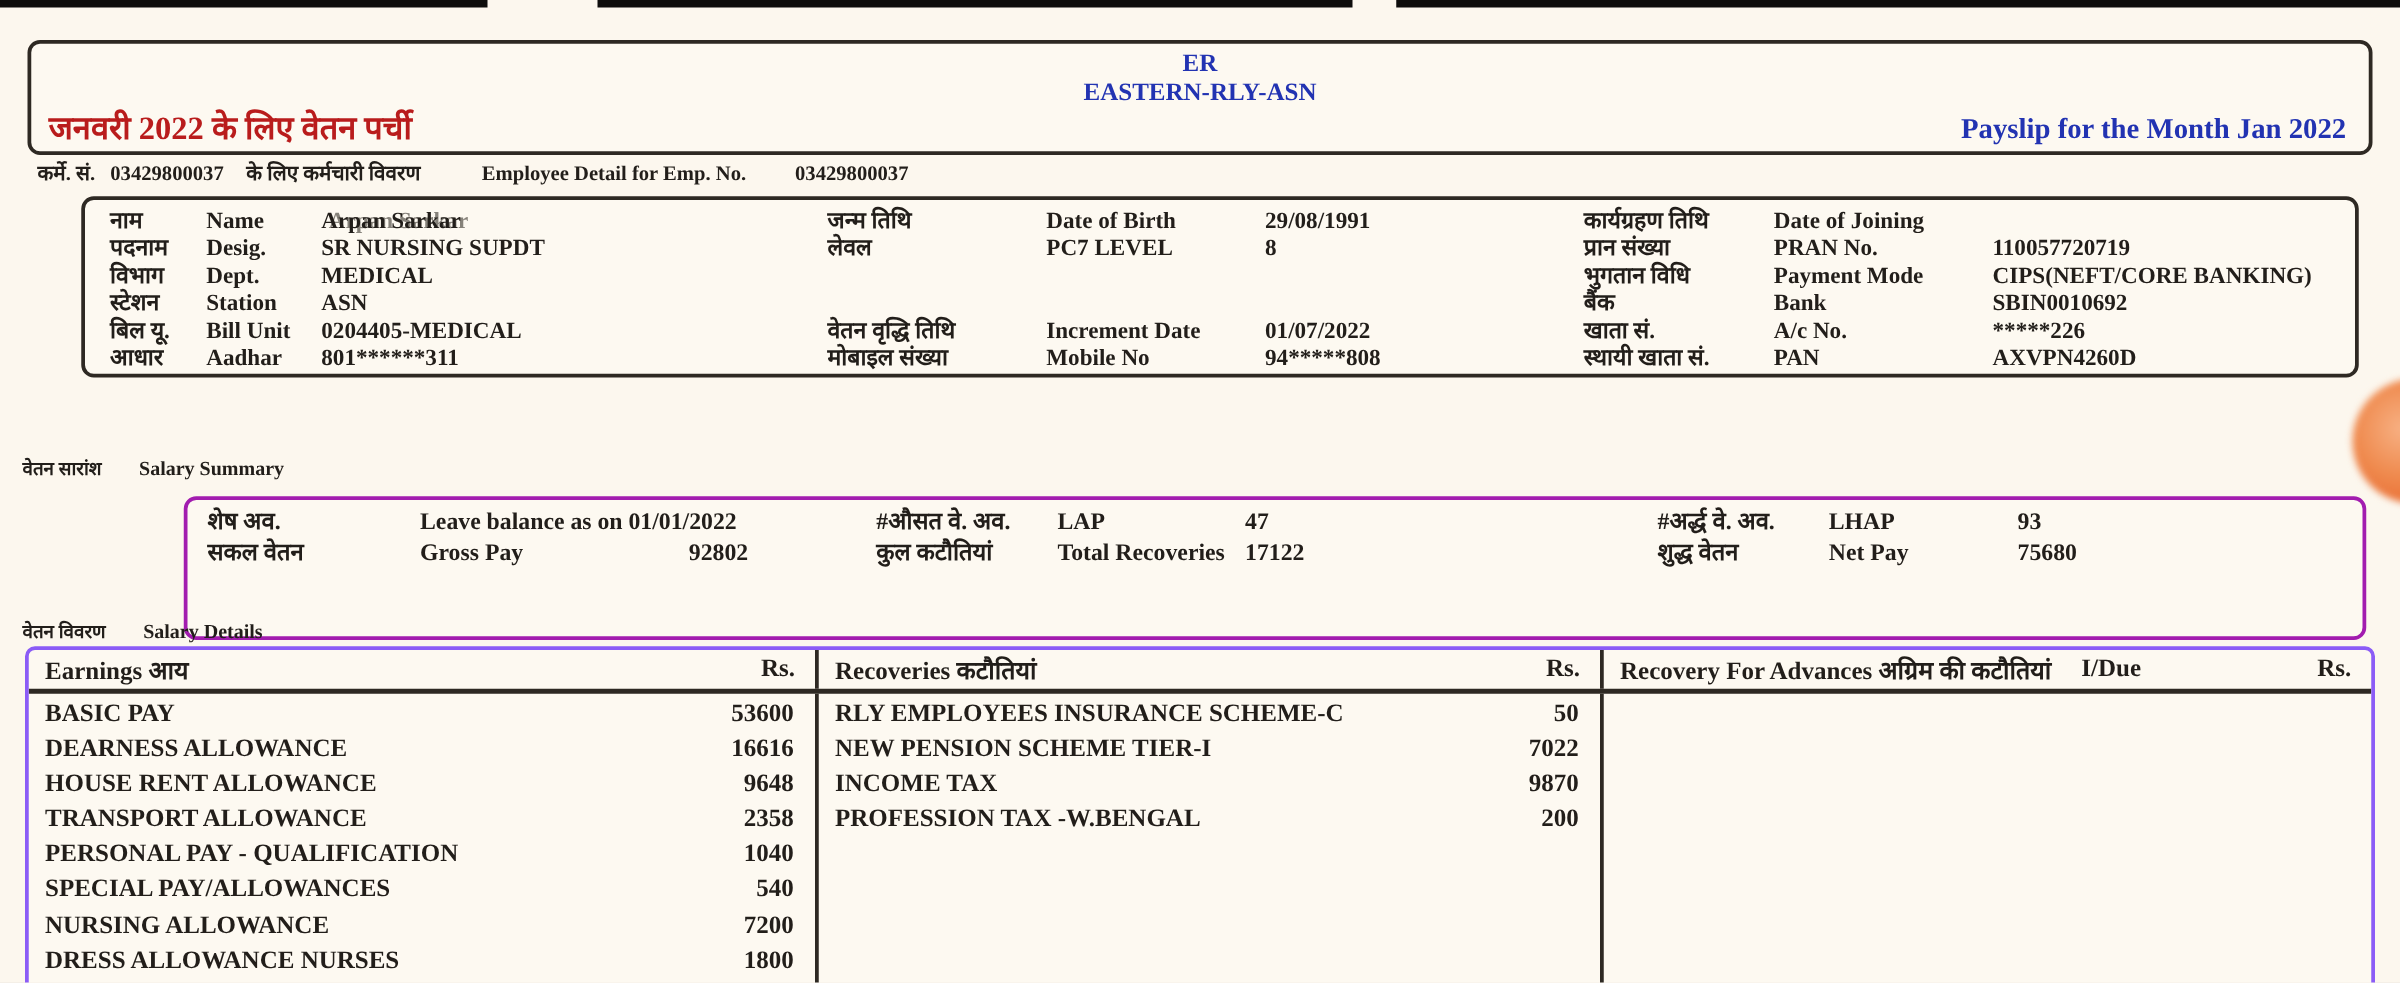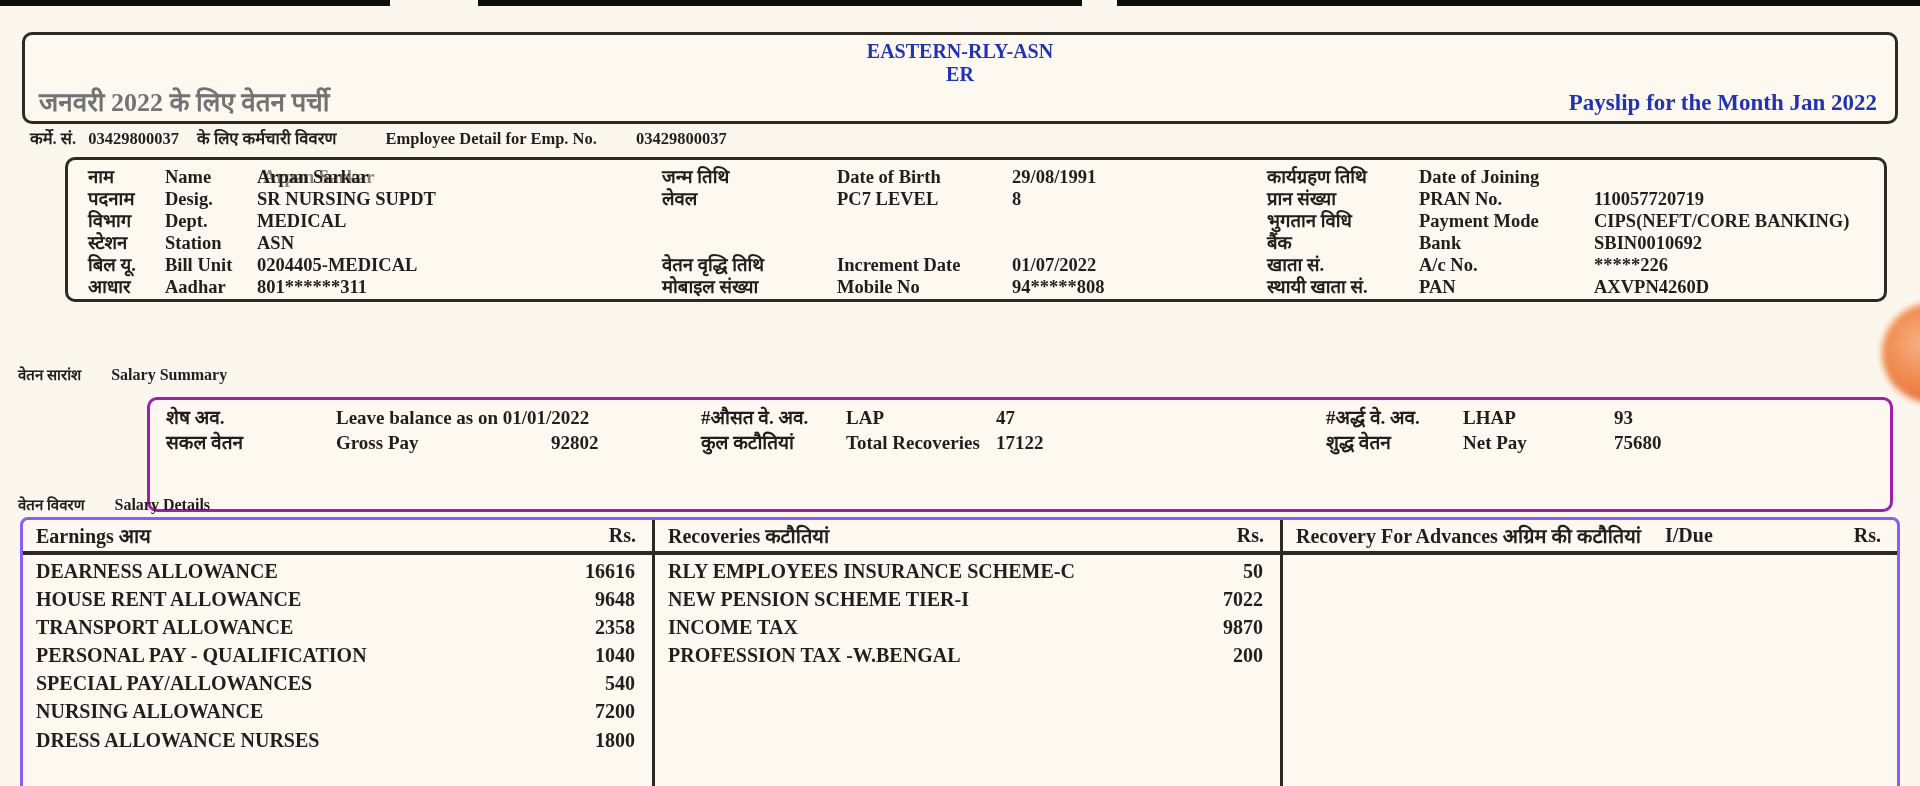--- a/index.html
+++ b/index.html
@@ -16,21 +16,21 @@
   #strip-2{left:478px;width:604px;}
   #strip-3{left:1117px;width:803px;}
 
   
   #header-box{
     position:absolute;left:22px;top:32px;width:1870px;height:86px;
     border:3px solid #2e2923;border-radius:10px;background:#fdf9f1;
   }
   .hdr-center{position:absolute;top:5px;left:0;right:0;text-align:center;
     font-weight:bold;font-size:20px;line-height:23px;color:#2233b2;}
-  .hdr-left{position:absolute;left:14px;bottom:2px;font-size:26px;font-weight:bold;color:#737373;white-space:nowrap;}
+  .hdr-left{position:absolute;left:14px;bottom:2px;font-size:26px;font-weight:bold;color:#b91c1c;white-space:nowrap;}
   .hdr-right{position:absolute;right:18px;bottom:5px;font-size:23px;font-weight:bold;color:#2233b2;white-space:nowrap;}
 
   
   #emp-line{position:absolute;left:30px;top:126px;font-size:16.5px;font-weight:bold;white-space:nowrap;}
   #emp-line span{display:inline-block;}
   .ml8{margin-left:8px;} .ml14{margin-left:14px;} .ml45{margin-left:45px;} .ml35{margin-left:35px;}
 
   
   #emp-box{
     position:absolute;left:65px;top:157px;width:1822px;height:145px;
@@ -96,22 +96,22 @@
 <body>
 
 <div id="canvas">
 
   <div class="strip" id="strip-1"></div>
   <div class="strip" id="strip-2"></div>
   <div class="strip" id="strip-3"></div>
 
   <div id="header-box">
     <div class="hdr-center">
+      <div>ER</div>
       <div>EASTERN-RLY-ASN</div>
-      <div>ER</div>
     </div>
     <div class="hdr-left hi">जनवरी 2022 के लिए वेतन पर्ची</div>
     <div class="hdr-right">Payslip for the Month Jan 2022</div>
   </div>
 
   <div id="emp-line">
     <span class="hi">कर्मे. सं.</span>
     <span class="ml8">03429800037</span>
     <span class="hi ml14">के लिए कर्मचारी विवरण</span>
     <span class="ml45">Employee Detail for Emp. No.</span>
@@ -233,20 +233,24 @@
       </div>
       <div class="th th-c">
         <span class="hi">Recovery For Advances अग्रिम की कटौतियां</span>
         <span class="idue">I/Due</span>
         <span class="rs">Rs.</span>
       </div>
     </div>
     <div class="t-body">
       <div class="tcol tcol-a">
         <div class="trow">
+          <span>BASIC PAY</span>
+          <span class="amt">53600</span>
+        </div>
+        <div class="trow">
           <span>DEARNESS ALLOWANCE</span>
           <span class="amt">16616</span>
         </div>
         <div class="trow">
           <span>HOUSE RENT ALLOWANCE</span>
           <span class="amt">9648</span>
         </div>
         <div class="trow">
           <span>TRANSPORT ALLOWANCE</span>
           <span class="amt">2358</span>

